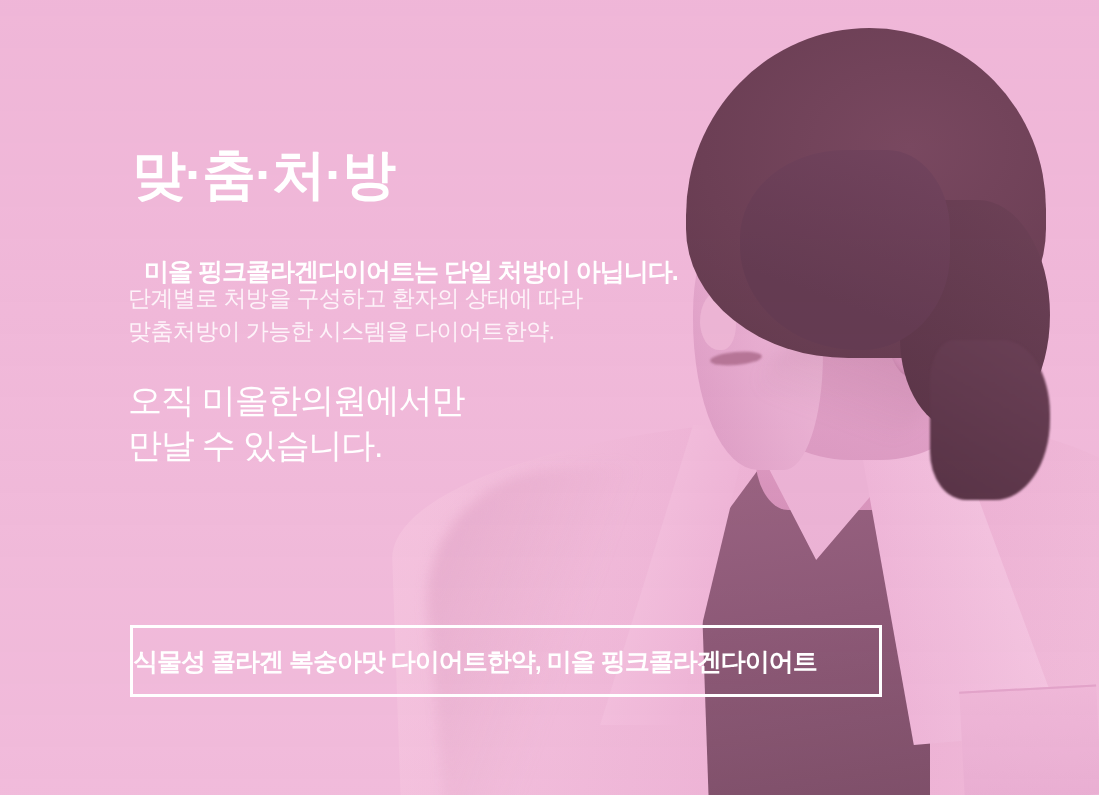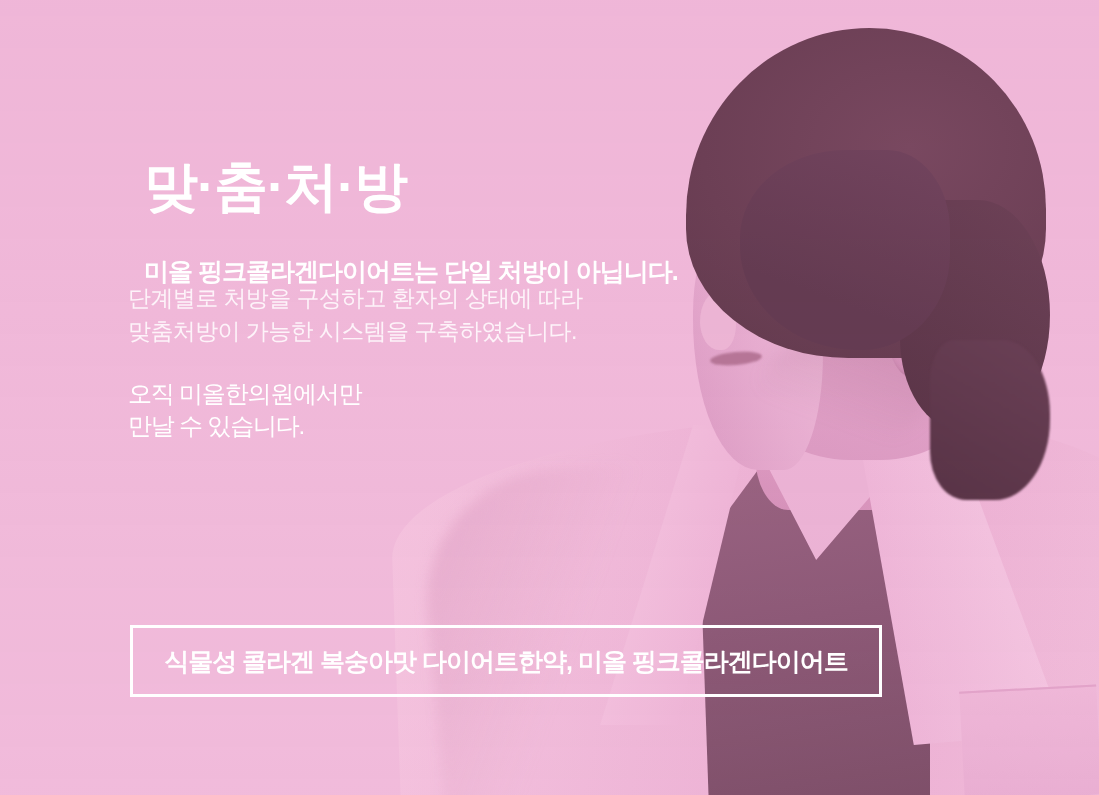--- a/index.html
+++ b/index.html
@@ -238,21 +238,21 @@
     left: 128px;
     top: 0;
     width: 780px;
     height: 100%;
   }
 
   .kicker {
     position: absolute;
     top: 143px;
     left: 0;
-    margin: 16px;
+    margin: 4px;
     font-size: 54px;
     line-height: 1;
     font-weight: 700;
     color: #ffffff;
     letter-spacing: -1px;
     white-space: nowrap;
   }
 
   .lead {
     position: absolute;
@@ -278,39 +278,39 @@
     color: #fdf3f9;
     letter-spacing: -0.6px;
     white-space: pre-line;
   }
 
   .claim {
     position: absolute;
     top: 378px;
     left: 0;
     margin: 0;
-    font-size: 24px;
+    font-size: 34px;
     line-height: 1.33;
     font-weight: 400;
     color: #ffffff;
     letter-spacing: -1.2px;
     white-space: pre-line;
   }
 
   .product-box {
     position: absolute;
     left: 130px;
     top: 625px;
     width: 752px;
     height: 72px;
     box-sizing: border-box;
     border: 3px solid #ffffff;
     display: flex;
     align-items: center;
-    justify-content: center;
+    justify-content: flex-start;
   }
   .product-box-label {
     font-size: 25px;
     font-weight: 700;
     color: #ffffff;
     letter-spacing: -1px;
     white-space: nowrap;
   }
 </style>
 </head>
@@ -344,21 +344,21 @@
     <div class="duotone-veil"></div>
   </div>
 
   <div class="content">
 
     <h1 class="kicker">맞·춤·처·방</h1>
 
     <p class="lead">미올 핑크콜라겐다이어트는 단일 처방이 아닙니다.</p>
 
     <p class="sub">단계별로 처방을 구성하고 환자의 상태에 따라
-맞춤처방이 가능한 시스템을 구축하였습니다.</p>
+맞춤처방이 가능한 시스템을 다이어트한약.</p>
 
     <p class="claim">오직 미올한의원에서만
 만날 수 있습니다.</p>
   </div>
 
   <div class="product-box">
     <span class="product-box-label">식물성 콜라겐 복숭아맛 다이어트한약, 미올 핑크콜라겐다이어트</span>
   </div>
 
 </div>

